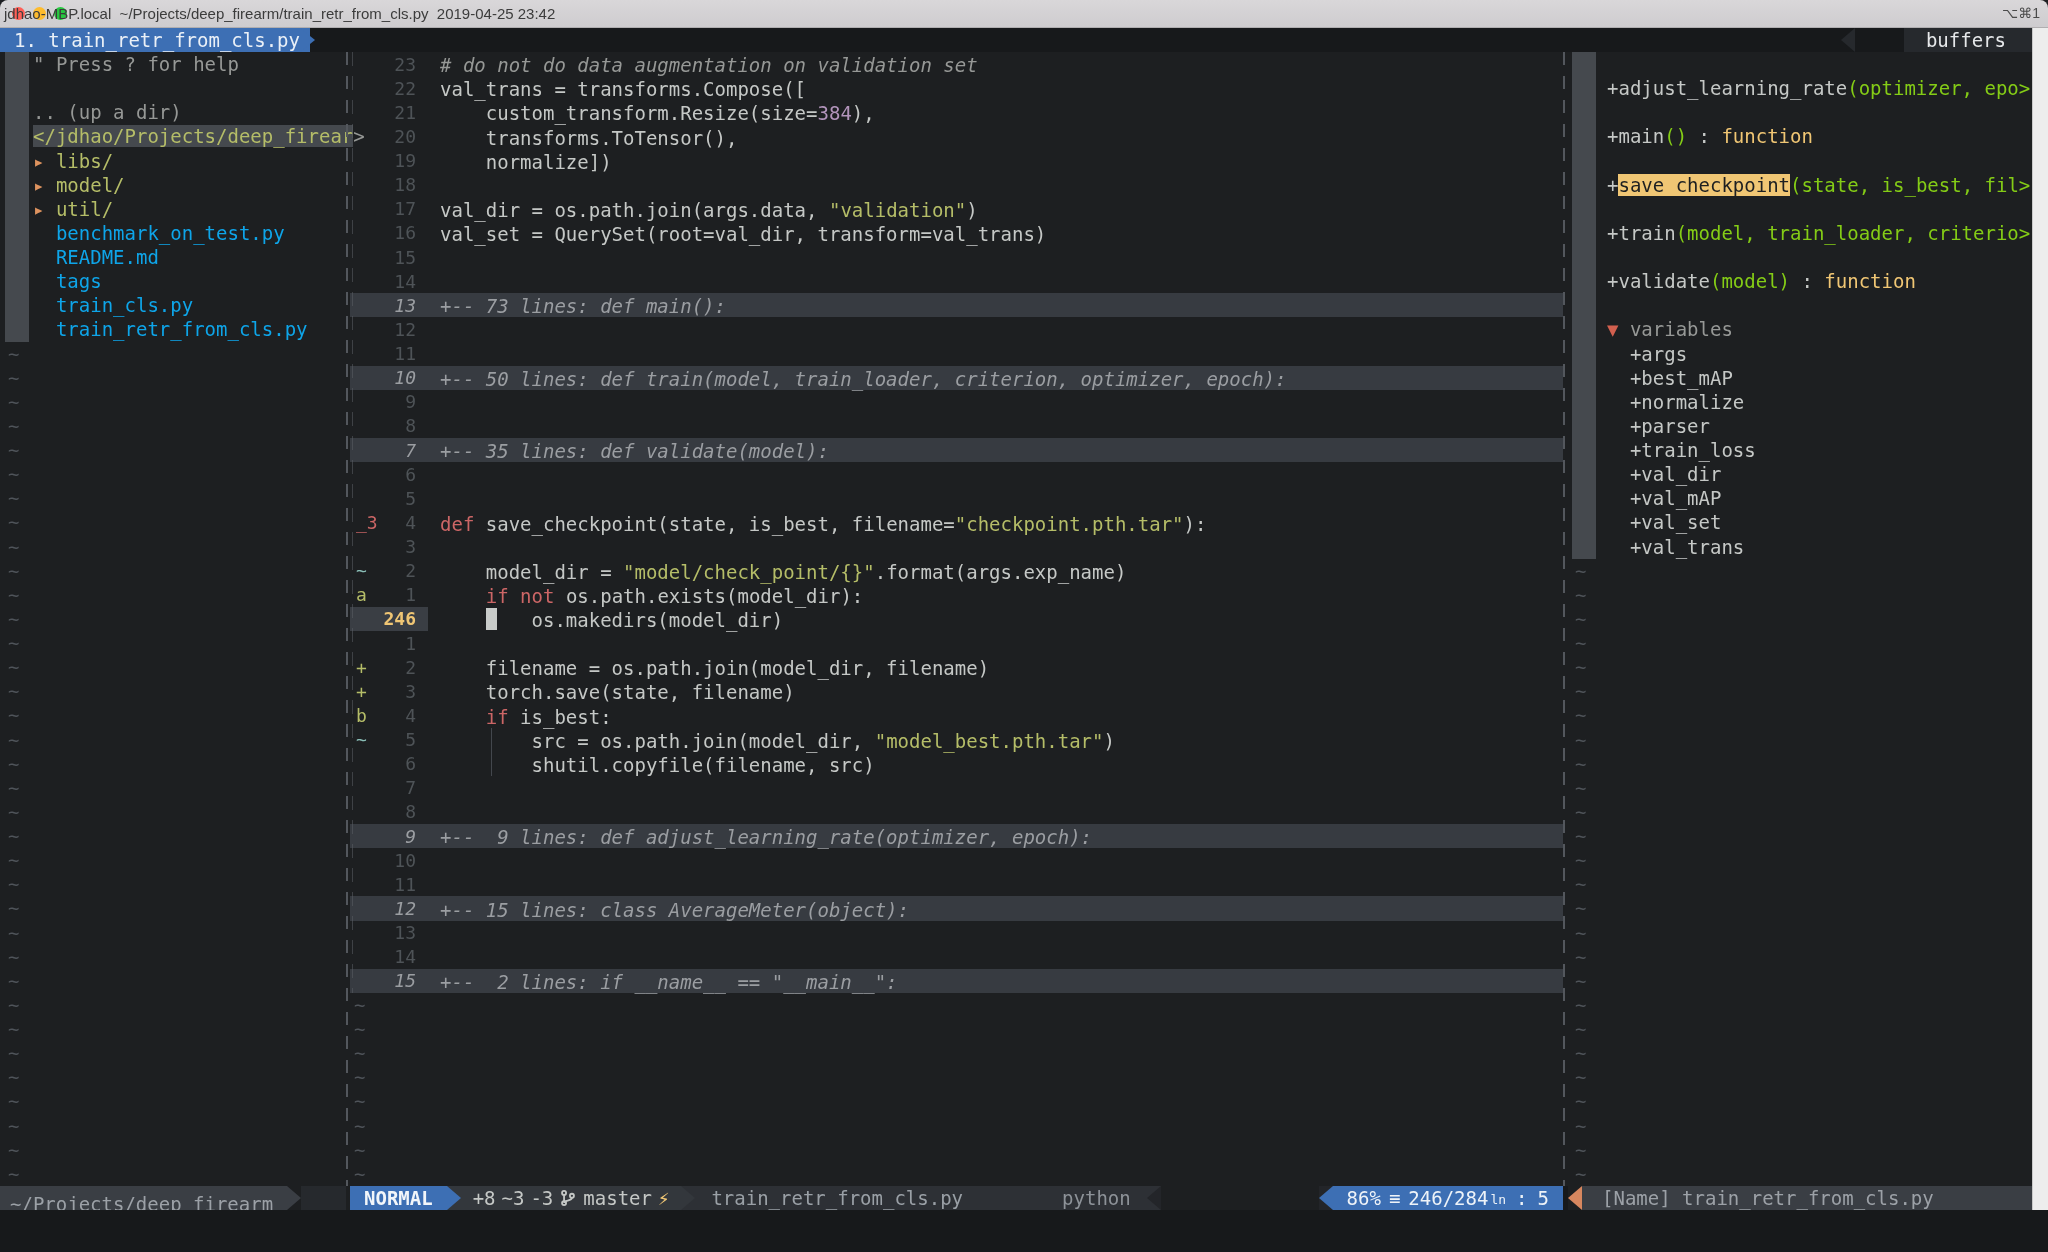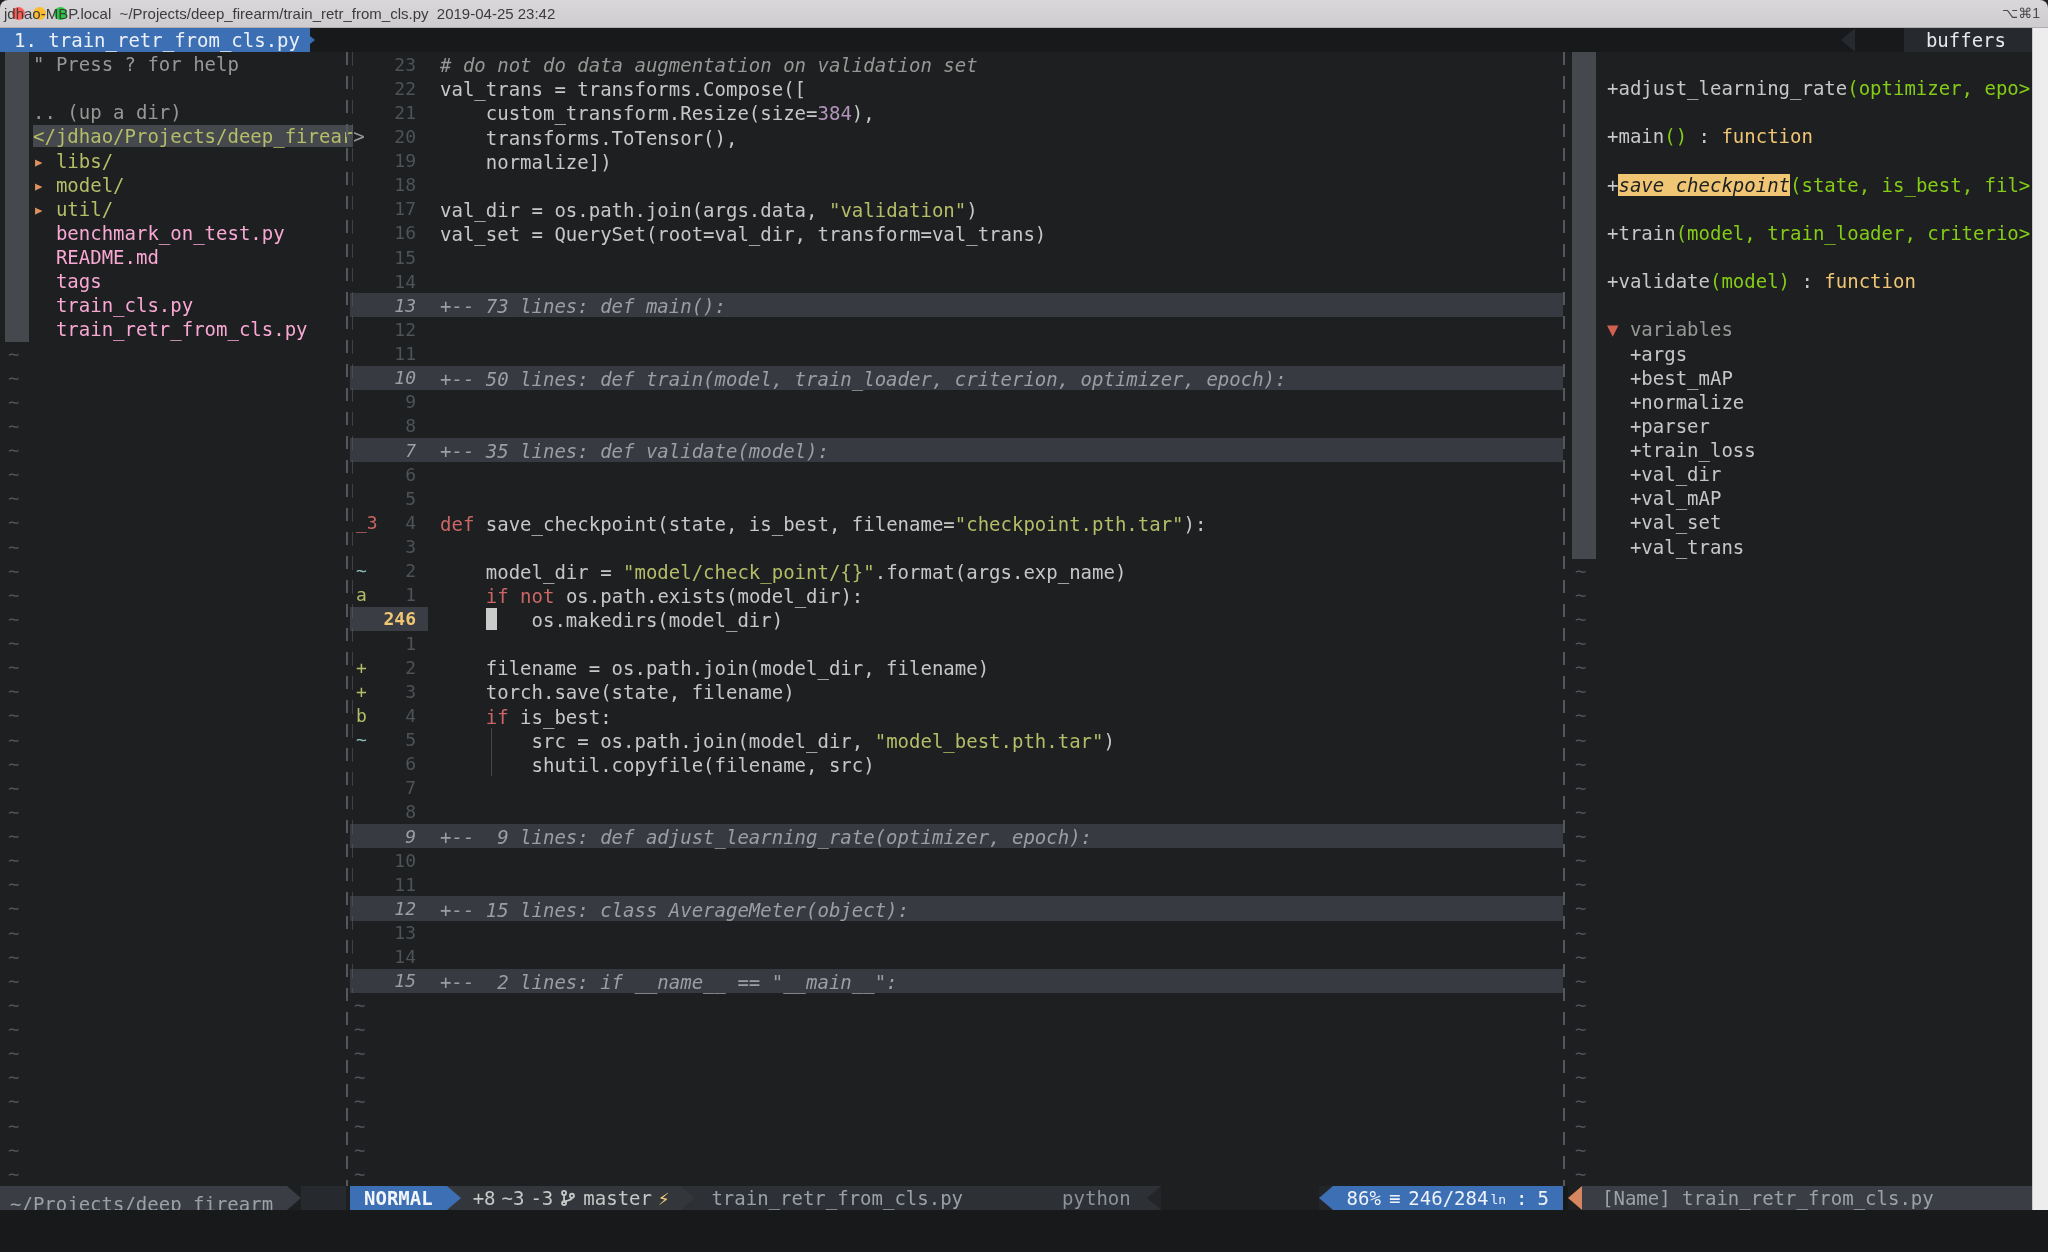--- a/index.html
+++ b/index.html
@@ -42,21 +42,21 @@
 
   
   .nerdtree { position:absolute; left:0; top:0; width:346px; height:1134px; }
   .nerdtree .row { padding-left:33px; }
   .nerdtree .row.tilde-row { padding-left:8px; }
   .nt-c { color:#969896; }
   .nt-dim { color:#969896; }
   .nt-root { background:#45494e; color:#b5bd68; }
   .nt-arrow { color:#de935f; }
   .nt-dir { color:#b5bd68; }
-  .nt-file { color:#f9a8d4; }
+  .nt-file { color:#0ea5e9; }
 
   
   .editor { position:absolute; left:350px; top:0; width:1213px; height:1134px; }
   .foldline { position:absolute; left:2px; top:0; width:1px; height:941px; z-index:2;
     background:repeating-linear-gradient(#5a5e64 0 14px, transparent 14px 24px); opacity:.55; }
   .colorcolumn { position:absolute; left:938px; top:0; width:11px; height:1134px;
     background:#2b2e33; z-index:-1; }
   .gut { display:flex; width:78px; flex:none; height:100%; align-items:center; }
   .sign { width:26px; padding-left:6px; flex:none; font-size:18px; }
   .sign.red { color:#cc6666; } .sign.green { color:#b5bd68; } .sign.teal { color:#8abeb7; }
@@ -71,21 +71,21 @@
   .editor .row.tilde-row { padding-left:4px; }
   .gut.cur { background:#3a3e44; }
   .num.cur { color:#f0c674; font-weight:bold; }
 
   
   .tagbar { position:absolute; left:1567px; top:0; width:465px; height:1134px; }
   .tagbar .row { padding-left:40px; }
   .tagbar .row.tilde-row { padding-left:8px; }
   .tg-f { color:#c5c8c6; } .tg-sig { color:#84cc16; } .tg-y { color:#f0c674; }
   .tg-tri { color:#d2604f; } .tg-dim { color:#969896; }
-  .tg-hl { background:#f0c674; color:#1d1f21;font-style:italic; }
+  .tg-hl { background:#f0c674; color:#1d1f21; }
 
   
   .scrollbar { position:absolute; right:0; top:28px; width:16px; height:1224px;
     background:#ededed; border-left:1px solid #c9c9c9; }
 
   
   .sl { position:absolute; top:1186px; left:0; width:2048px; height:24px;
     font-size:19px; line-height:24px; }
   .sl * { white-space:pre; }
   .seg { display:flex; align-items:center; height:24px; }

